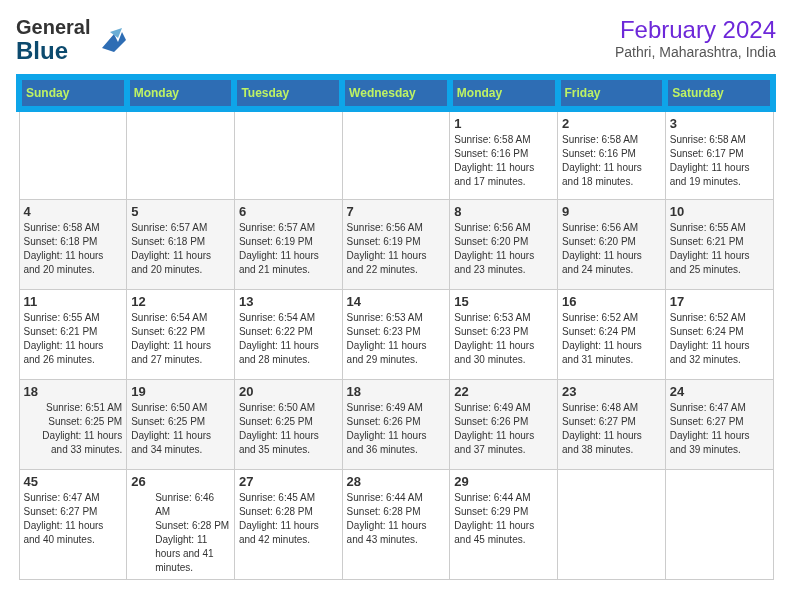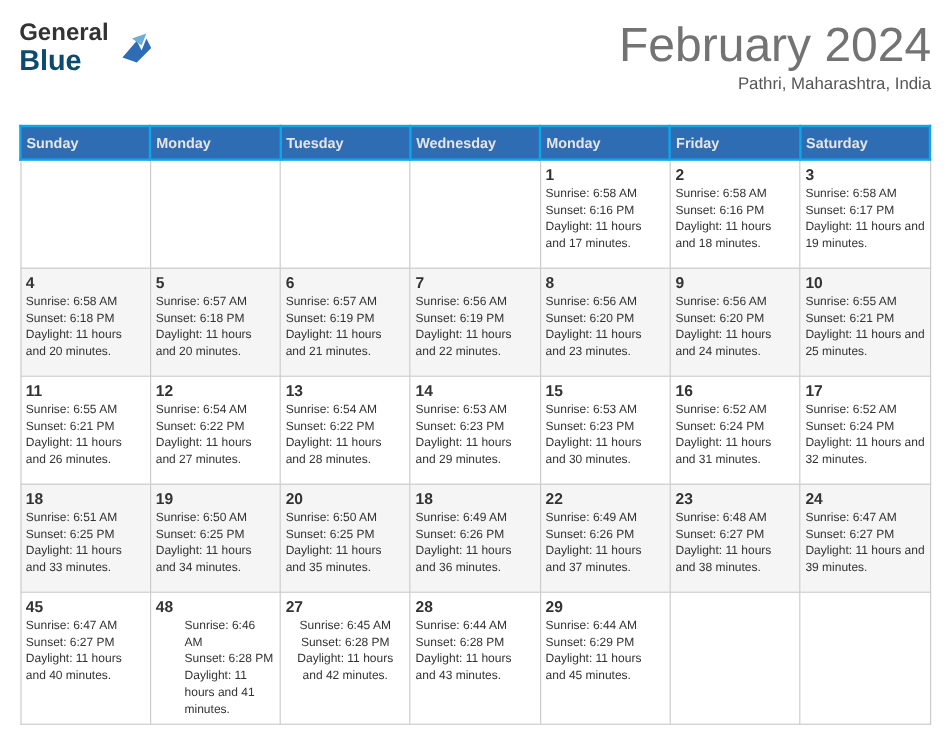--- a/index.html
+++ b/index.html
@@ -7,51 +7,51 @@
       font-family: Arial, sans-serif;
       background: #fff;
       width: 792px;
       min-height: 612px;
       padding: 16px;
     }
     .header-area {
       display: flex;
       justify-content: space-between;
       align-items: flex-start;
-      margin-bottom: 27px;
+      margin-bottom: 10px;
     }
     .logo-area {
       display: flex;
       align-items: center;
     }
     .title-area {
       text-align: right;
     }
     .month-year {
-      font-size: 40px;
+      font-size: 24px;
       font-weight: normal;
-      color: #737373;
+      color: #6d28d9;
     }
     .location {
       font-size: 14px;
       color: #555;
     }
     table {
       width: 100%;
       border-collapse: collapse;
       font-size: 11px;
     }
     thead tr th {
       background-color: #2e6db4;
-      color: #e5e5e5;
+      color: #bef264;
       padding: 6px 4px;
       text-align: left;
       font-weight: bold;
       font-size: 12px;
-      border: 2px solid #0ea5e9;
+      border: 6px solid #0ea5e9;
     }
     tbody tr td {
       border: 1px solid #ccc;
       vertical-align: top;
       padding: 4px;
       width: calc(100%/7);
       height: 90px;
     }
     tbody tr td.empty {
       background: #f9f9f9;
@@ -226,21 +226,21 @@
         <td>
           <span class="day-num">17</span>
           <div class="day-info" style="white-space: pre-line;">Sunrise: 6:52 AM
 Sunset: 6:24 PM
 Daylight: 11 hours and 32 minutes.</div>
         </td>
       </tr>
       <tr>
         <td>
           <span class="day-num">18</span>
-          <div class="day-info" style="white-space: pre-line;">Sunrise: 6:51 AM
+          <div class="day-info" style="white-space: pre-line; text-align: right;">Sunrise: 6:51 AM
 Sunset: 6:25 PM
 Daylight: 11 hours and 33 minutes.</div>
         </td>
         <td>
           <span class="day-num">19</span>
           <div class="day-info" style="white-space: pre-line;">Sunrise: 6:50 AM
 Sunset: 6:25 PM
 Daylight: 11 hours and 34 minutes.</div>
         </td>
         <td>
@@ -275,28 +275,28 @@
         </td>
       </tr>
       <tr>
         <td>
           <span class="day-num">45</span>
           <div class="day-info" style="white-space: pre-line;">Sunrise: 6:47 AM
 Sunset: 6:27 PM
 Daylight: 11 hours and 40 minutes.</div>
         </td>
         <td>
-          <span class="day-num">48</span>
+          <span class="day-num">26</span>
           <div class="day-info" style="white-space: pre-line; margin-left: 24px;">Sunrise: 6:46 AM
 Sunset: 6:28 PM
 Daylight: 11 hours and 41 minutes.</div>
         </td>
         <td>
           <span class="day-num">27</span>
-          <div class="day-info" style="white-space: pre-line; text-align: center;">Sunrise: 6:45 AM
+          <div class="day-info" style="white-space: pre-line;">Sunrise: 6:45 AM
 Sunset: 6:28 PM
 Daylight: 11 hours and 42 minutes.</div>
         </td>
         <td>
           <span class="day-num">28</span>
           <div class="day-info" style="white-space: pre-line;">Sunrise: 6:44 AM
 Sunset: 6:28 PM
 Daylight: 11 hours and 43 minutes.</div>
         </td>
         <td>

